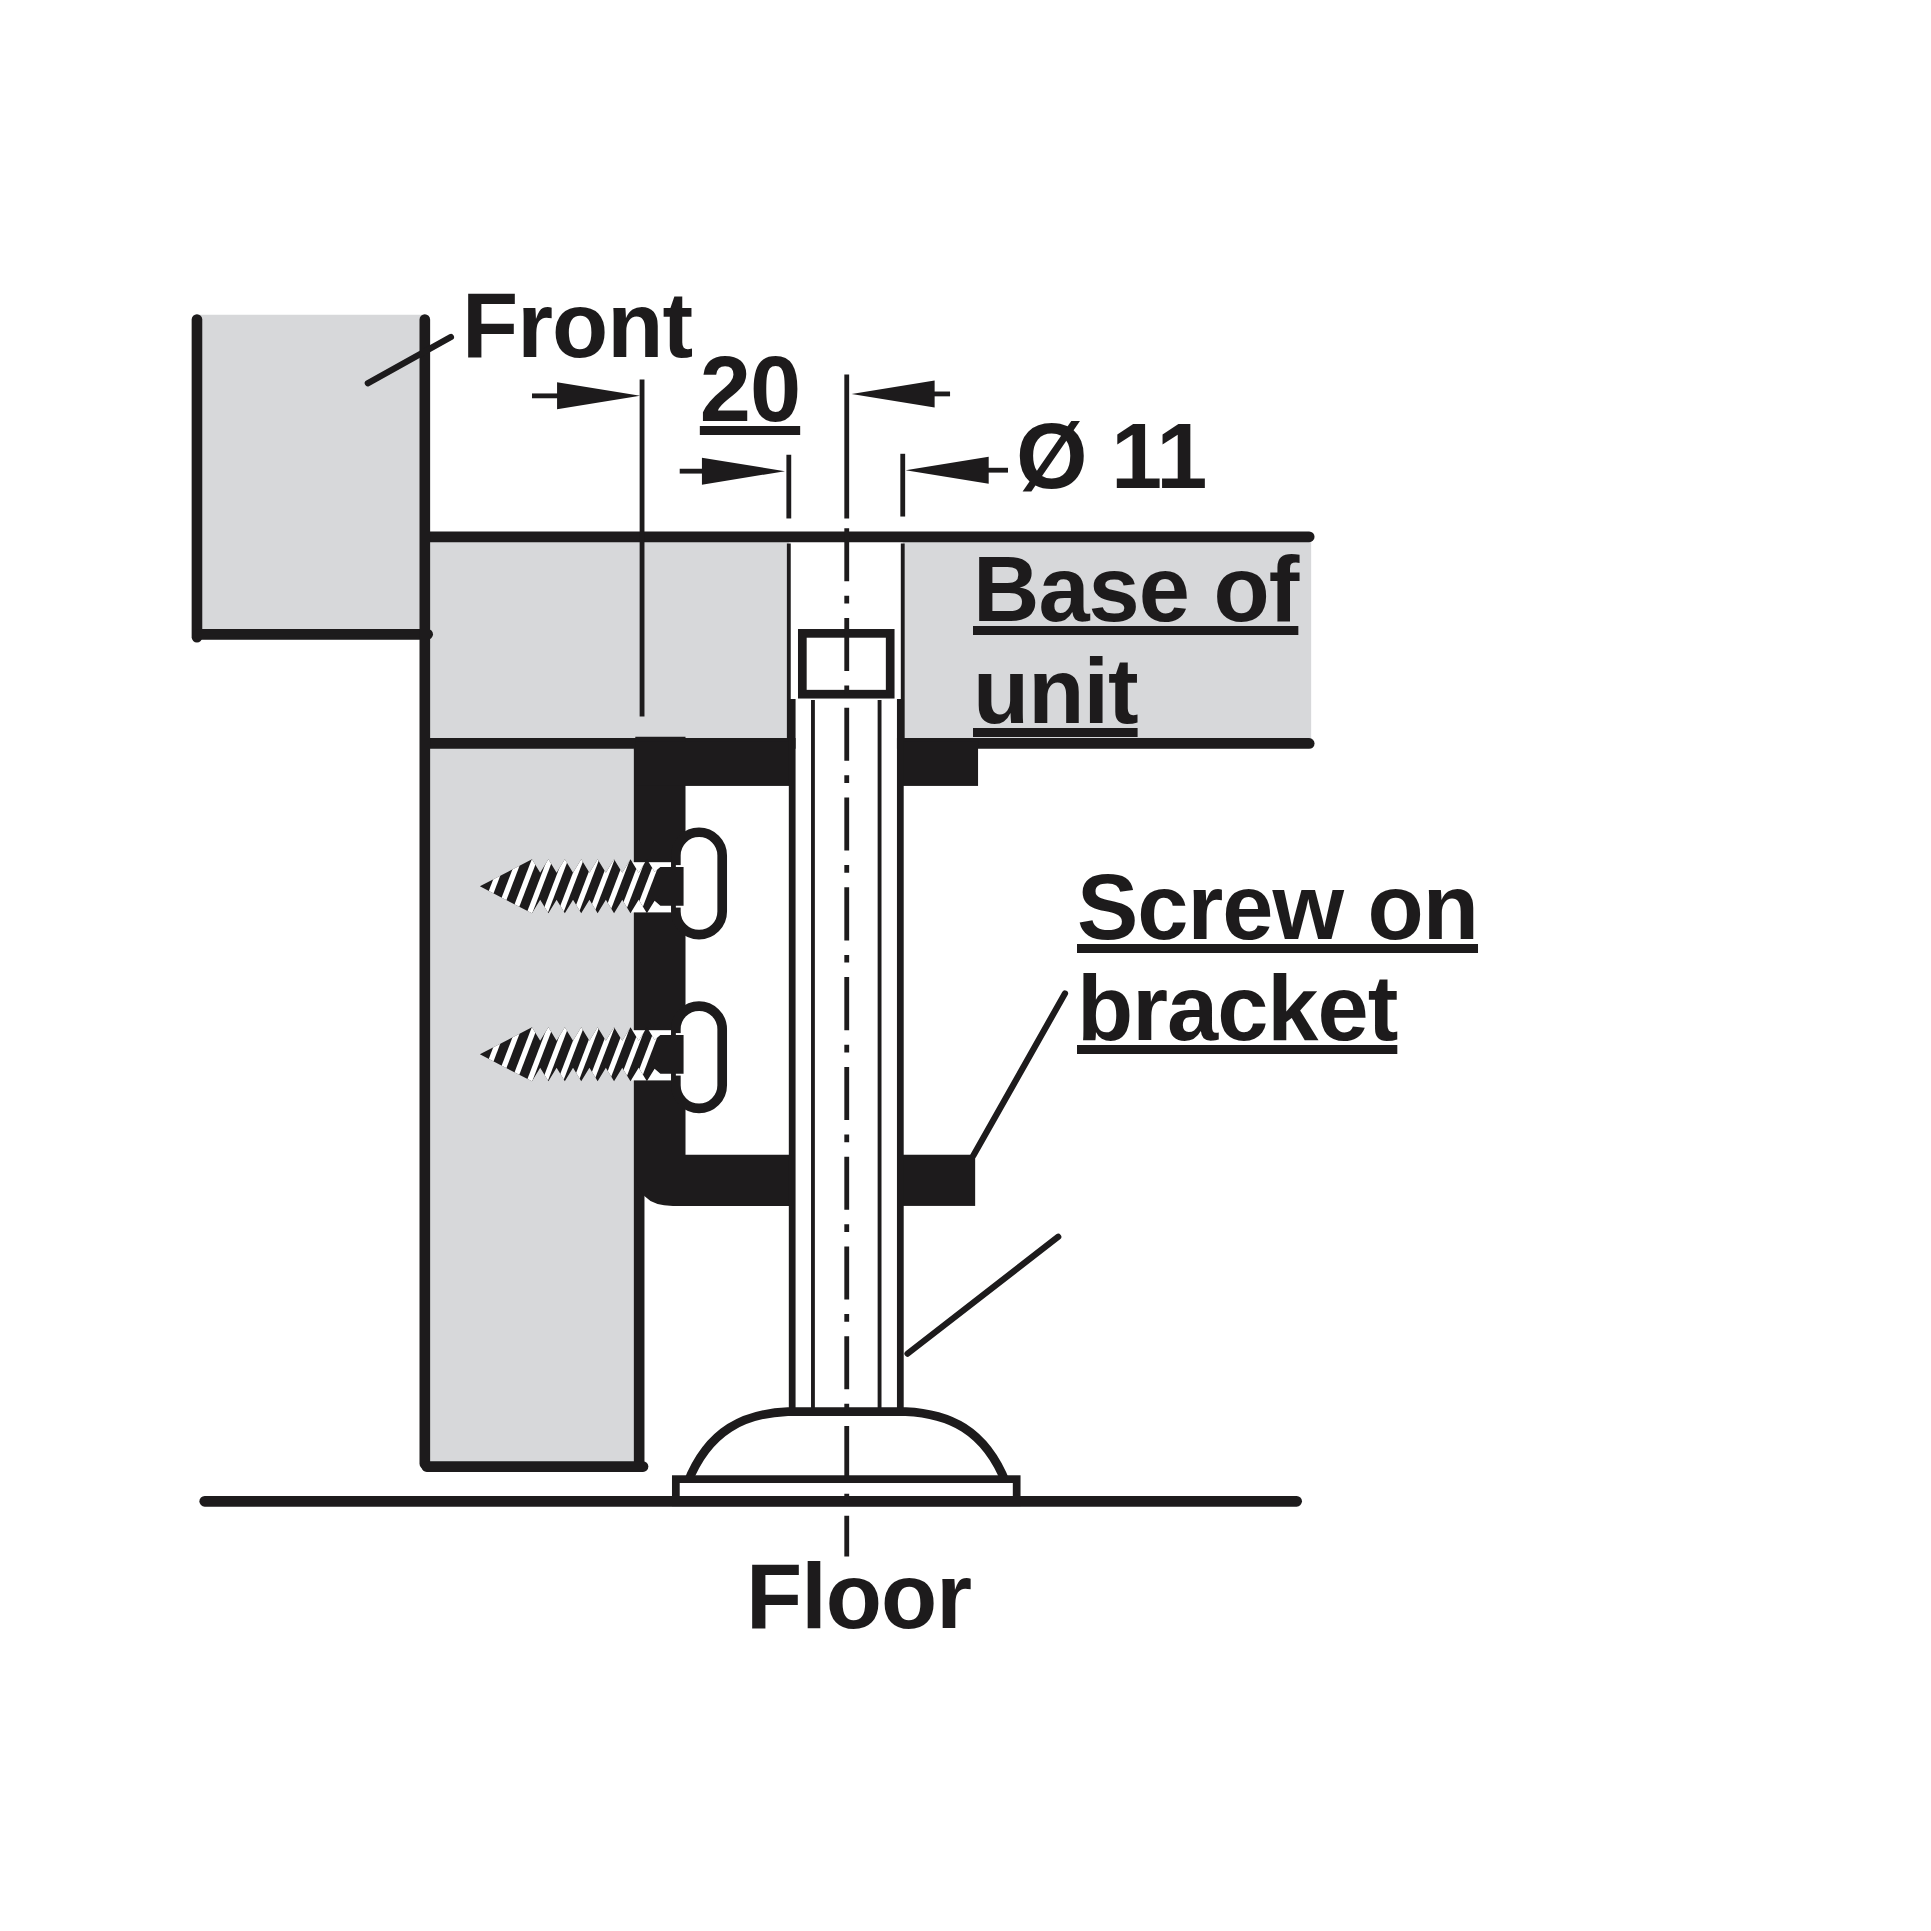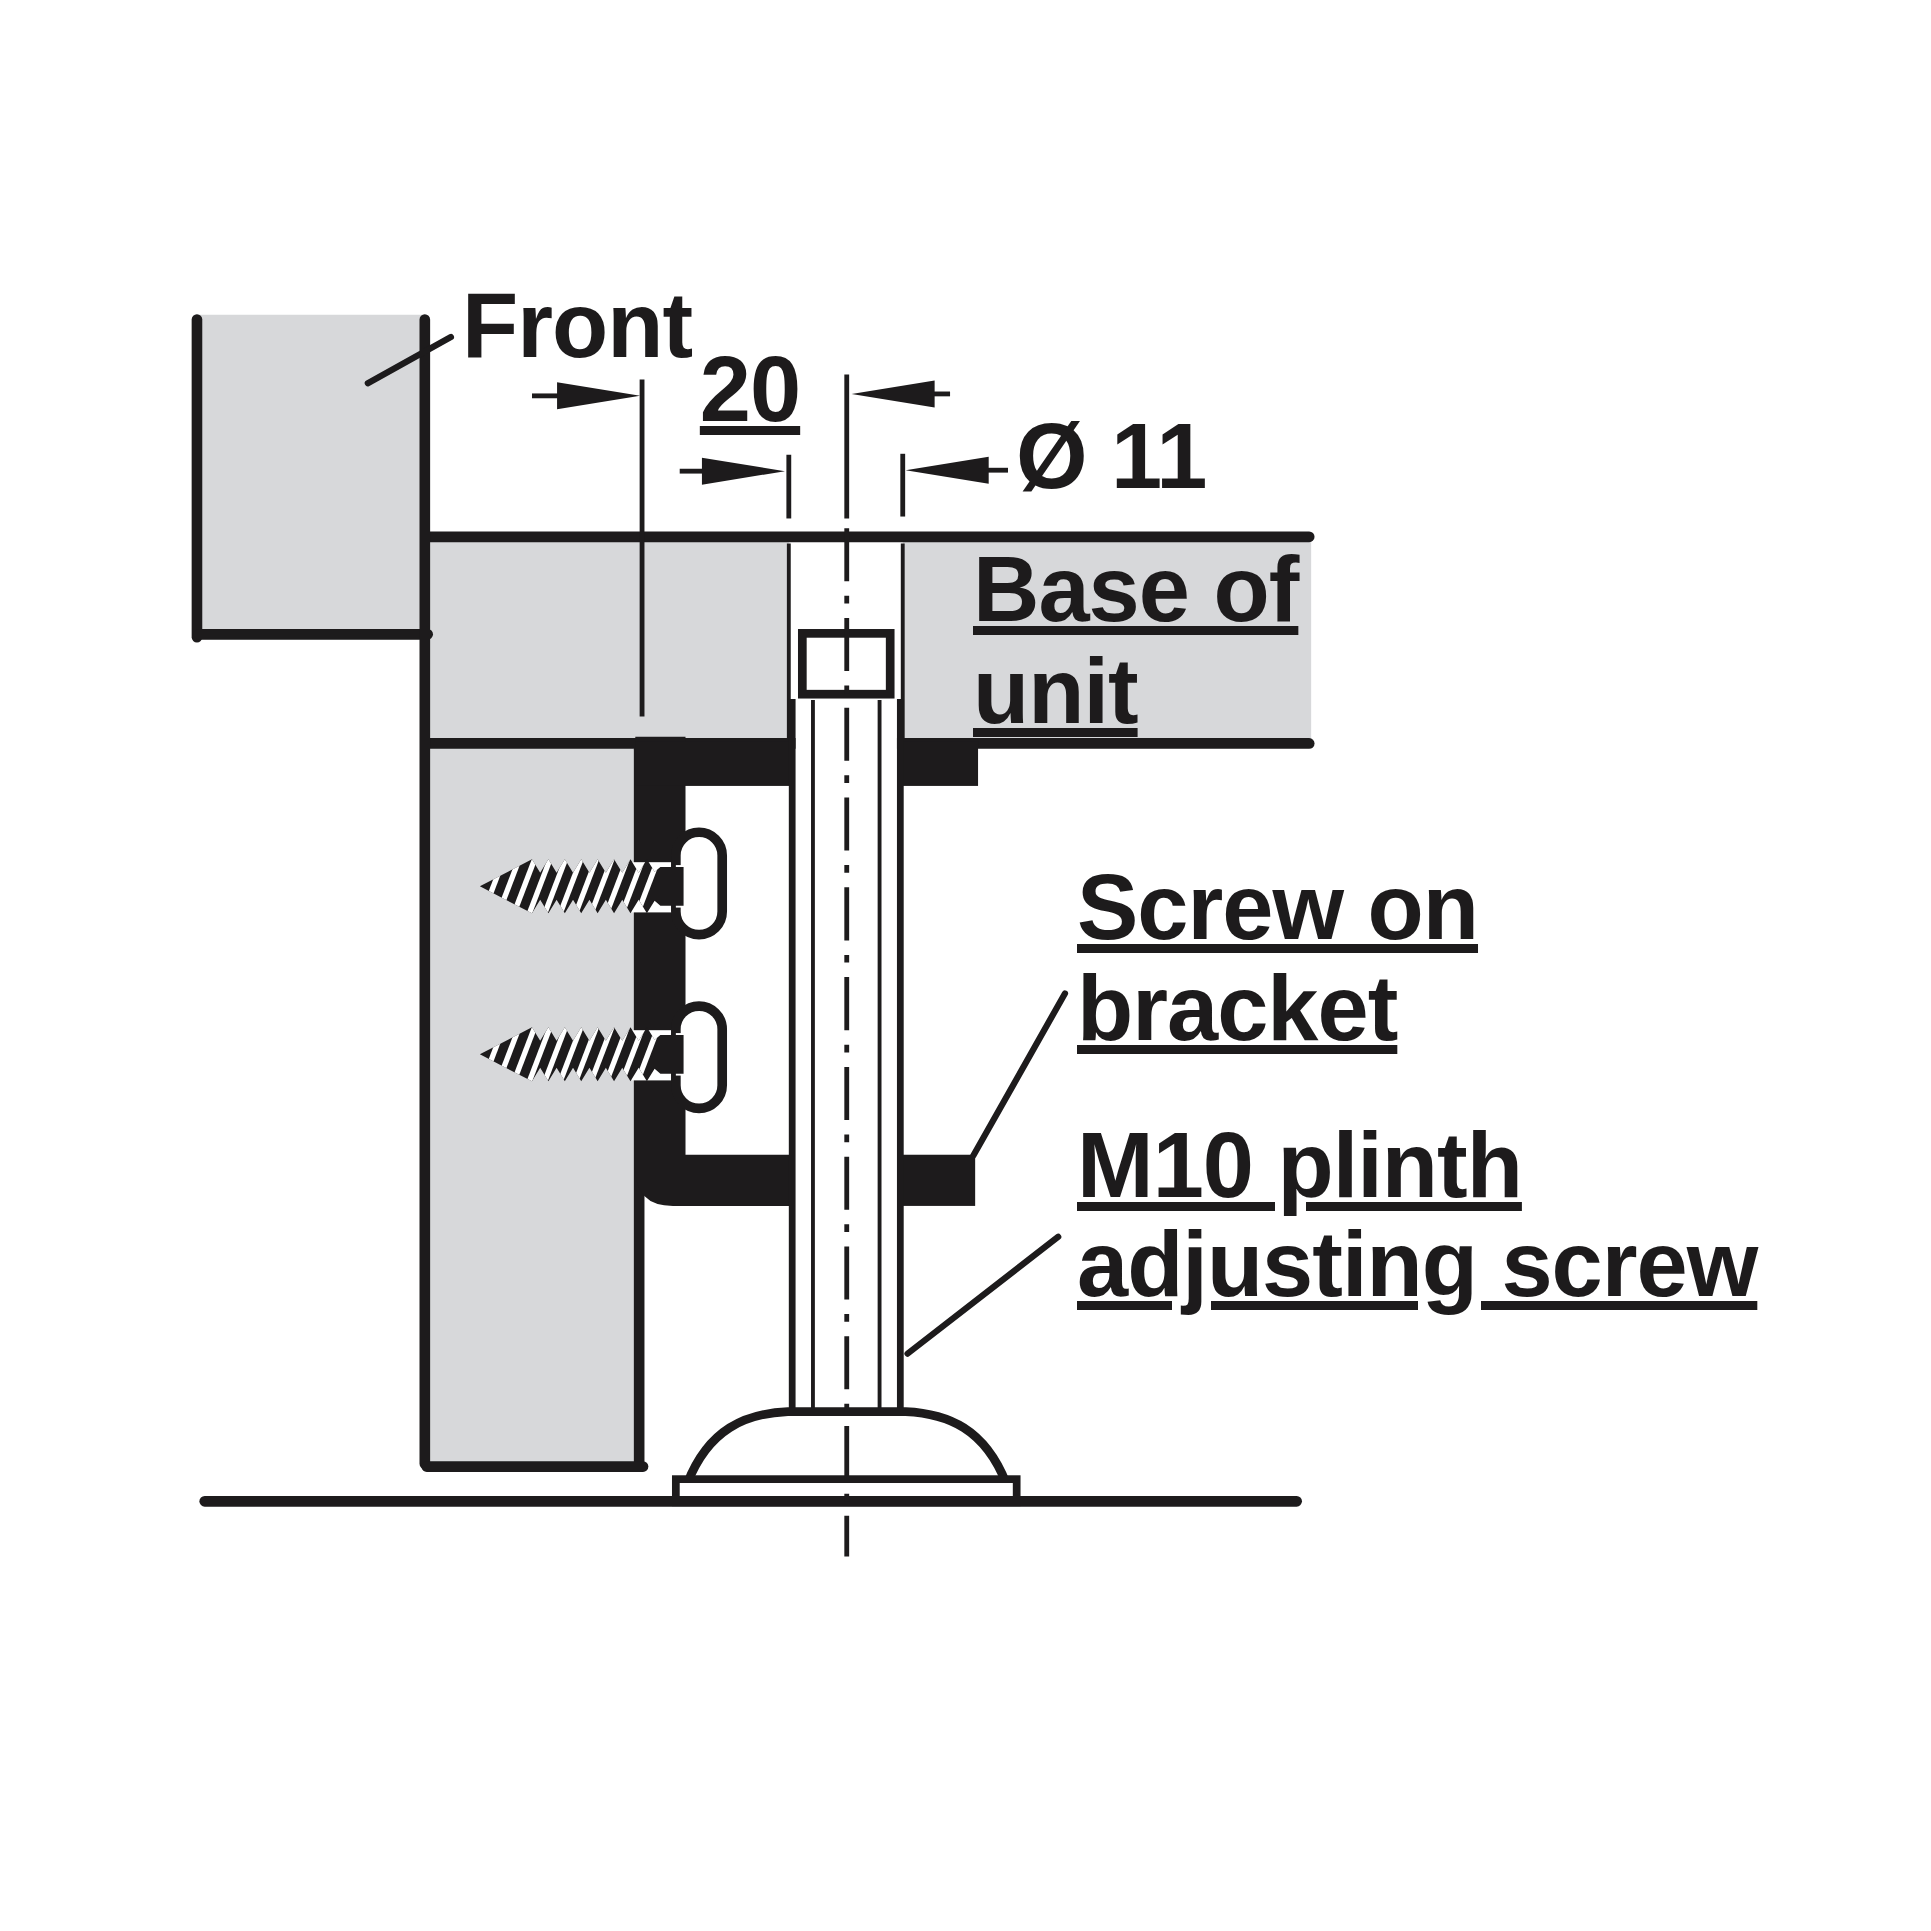--- a/index.html
+++ b/index.html
@@ -170,20 +170,17 @@
   <div class="lbl" id="lbl-base">
     <span class="row">Base of</span>
     <span class="row">unit</span>
   </div>
 
   <div class="lbl" id="lbl-screwbracket">
     <span class="row">Screw on</span>
     <span class="row">bracket</span>
   </div>
 
-  <div class="lbl" id="lbl-m10">
-    <span class="row">M10 plinth</span>
-    <span class="row">adjusting screw</span>
-  </div>
 
+  <div class="lbl" id="lbl-floor">Floor</div>
 
 </div>
 
 
 </body></html>

